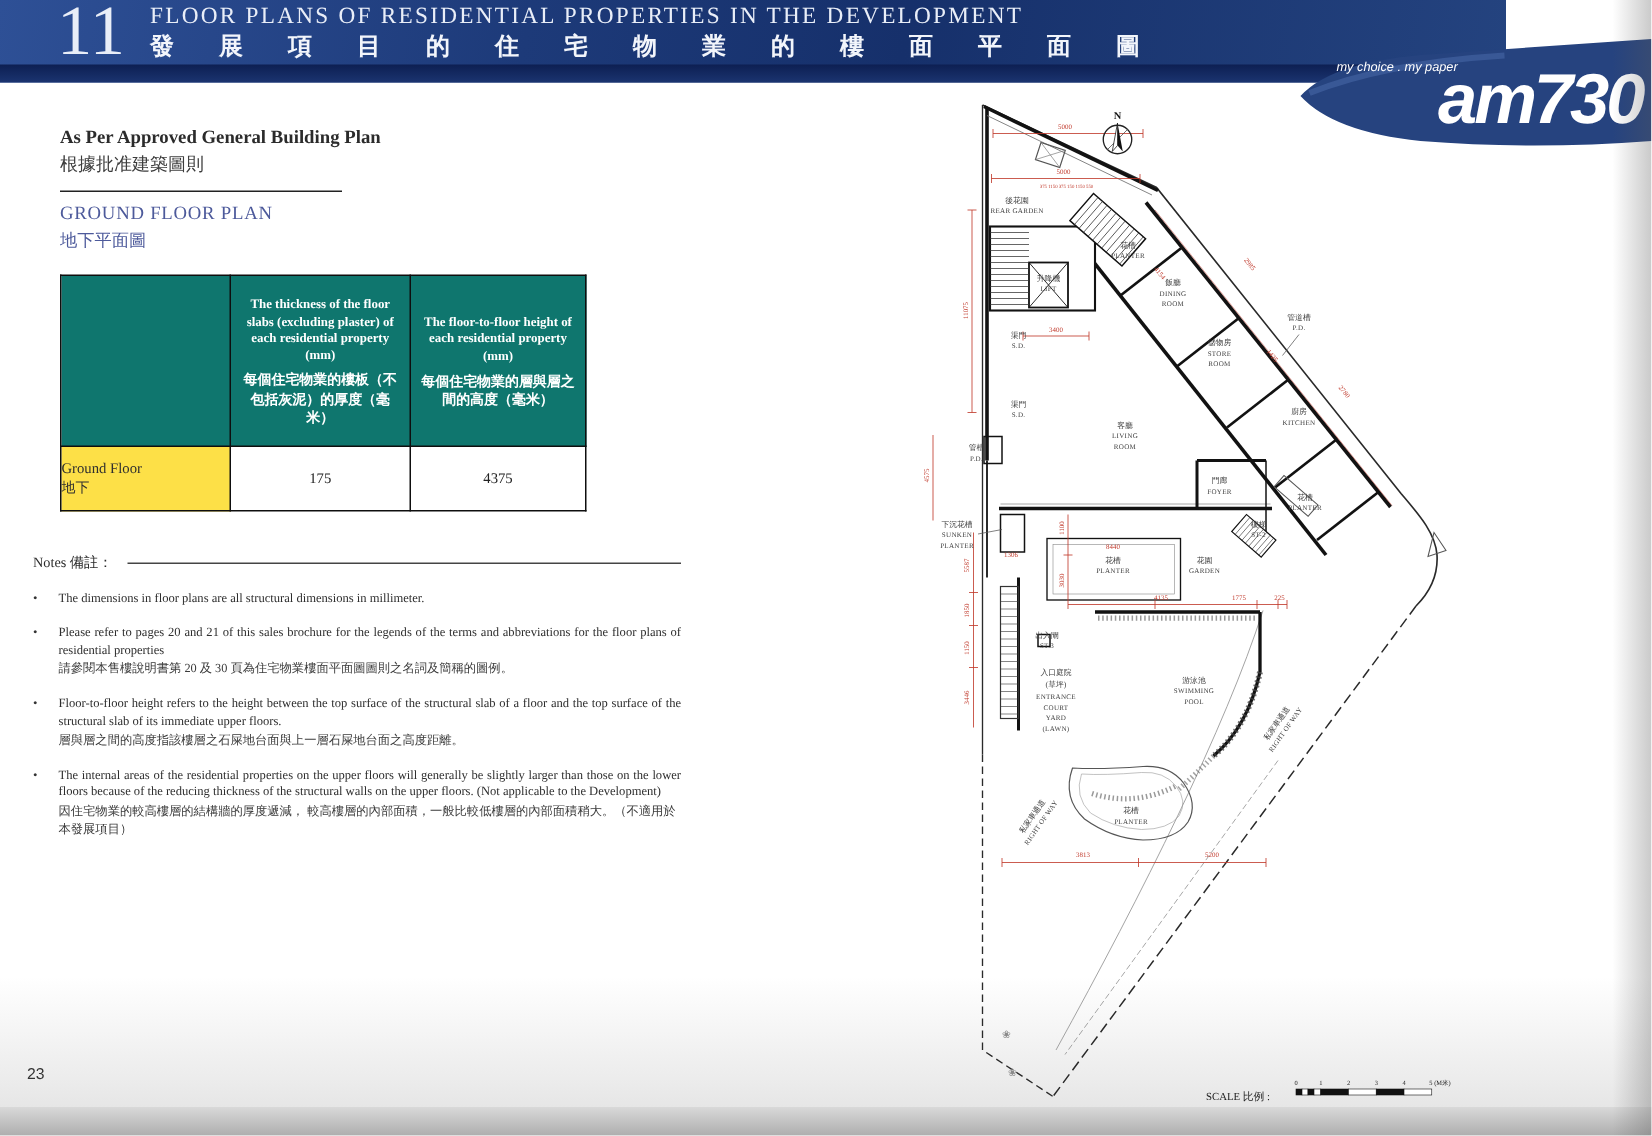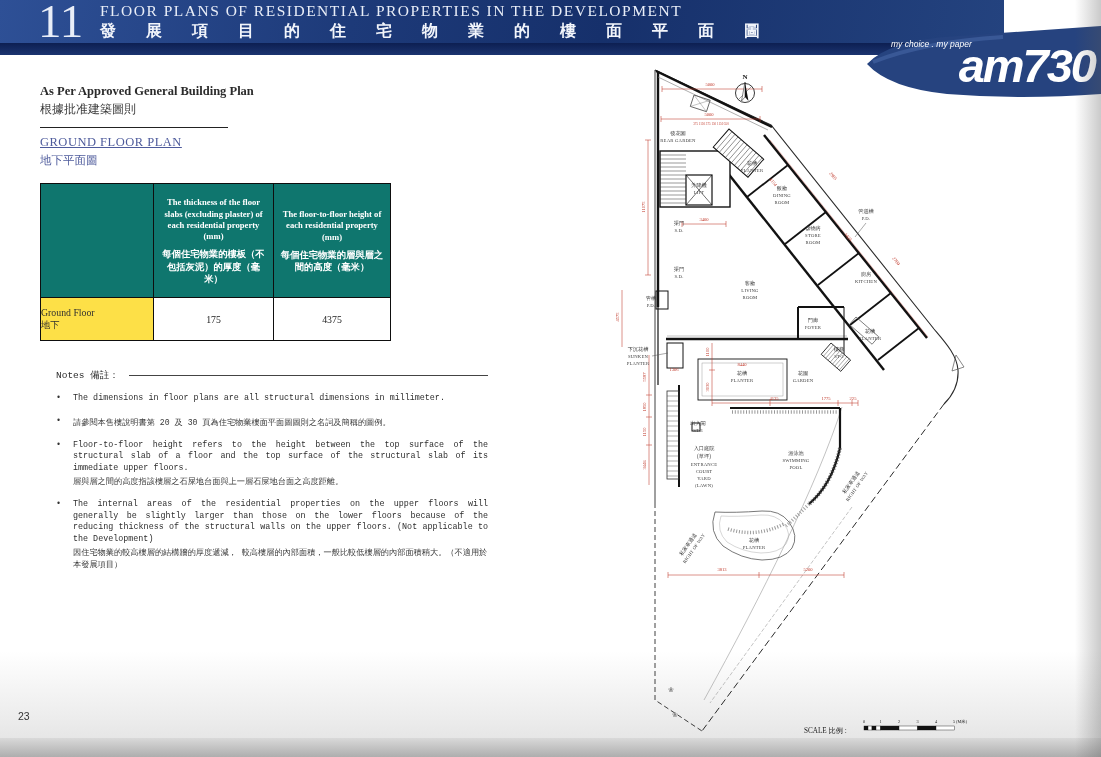--- a/index.html
+++ b/index.html
@@ -23,35 +23,35 @@
   .tagline{position:absolute;left:30px;top:15px;color:#fff;font-size:8.5px;font-style:italic;
     font-family:"Liberation Sans",sans-serif;z-index:4;text-align:right;}
   .logoname{position:absolute;right:6px;top:18px;color:#fff;font-size:47px;font-weight:800;
     font-style:italic;letter-spacing:-2px;font-family:"Liberation Sans",sans-serif;z-index:4;line-height:1;}
   
   .approved{position:absolute;left:40px;top:84px;}
   .approved .en{font-size:12.5px;font-weight:bold;color:#2b2b2b;}
   .approved .zh{font-size:12px;color:#3c3c3c;margin-top:2px;}
   .rule1{position:absolute;left:40px;top:127px;width:188px;border-top:1.6px solid #222;}
   .plantitle{position:absolute;left:40px;top:135px;}
-  .plantitle .en{font-size:12.5px;color:#4d5a9b;letter-spacing:.5px;text-decoration:underline;}
+  .plantitle .en{font-size:12.5px;color:#4d5a9b;letter-spacing:.5px;}
   .plantitle .zh{font-size:11.5px;color:#4d5a9b;margin-top:3px;}
   
   table.spec{position:absolute;left:40px;top:183px;border-collapse:collapse;table-layout:fixed;}
   table.spec th,table.spec td{border:1.7px solid #0e0e0e;padding:0;}
   table.spec th{background:#0f766e;color:#fff;vertical-align:middle;height:113px;}
   .c1{width:112px;} .c2{width:119px;} .c3{width:116px;}
   .h-en{font-size:8.6px;font-weight:bold;text-align:center;padding:4px 7px 0 7px;line-height:1.3;}
   .h-zh{font-size:9.3px;font-weight:bold;text-align:center;padding:6px 6px 2px 6px;line-height:1.35;}
   td.rowlabel{background:#fde047;height:42px;vertical-align:middle;padding-left:9px;}
   td.rowlabel .en{font-size:9.8px;color:#2f2f2f;}
   td.rowlabel .zh{font-size:9.3px;color:#2f2f2f;margin-top:1px;}
   td.val{background:#fff;text-align:center;vertical-align:middle;font-size:9.8px;color:#222;}
   
-  .notes{position:absolute;left:56px;top:369px;width:432px;font-family:Liberation Mono, monospace;}
+  .notes{position:absolute;left:22px;top:369px;width:432px;}
   .notes-head{display:flex;align-items:center;}
   .notes-head .lbl{font-size:9.5px;color:#2b2b2b;white-space:nowrap;}
   .notes-head .line{flex:1;border-top:1.1px solid #444;margin-left:10px;}
   .note-item{display:flex;margin-top:11px;}
   .note-item .marker{width:17px;font-size:8.5px;color:#333;flex:none;}
   .note-item .body{flex:1;}
   .note-item .en{font-size:8.4px;color:#2e2e2e;line-height:1.4;text-align:justify;}
   .note-item .zh{font-size:8.2px;color:#3a3a3a;line-height:1.45;margin-top:1px;}
   .pagenum{position:absolute;left:18px;top:710px;font-size:10.5px;color:#333;
     font-family:"Liberation Sans",sans-serif;}
@@ -133,20 +133,21 @@
   </div>
   <div class="note-item">
     <span class="marker">•</span>
     <span class="body">
         <span class="en" style="display:block">The dimensions in floor plans are all structural dimensions in millimeter.</span>
       </span>
   </div>
   <div class="note-item">
     <span class="marker">•</span>
     <span class="body">
+        <span class="en" style="display:block">Please refer to pages 20 and 21 of this sales brochure for the legends of the terms and abbreviations for the floor plans of residential properties</span>
     <span class="zh" style="display:block">請參閱本售樓說明書第 20 及 30 頁為住宅物業樓面平面圖圖則之名詞及簡稱的圖例。</span>
       </span>
   </div>
   <div class="note-item">
     <span class="marker">•</span>
     <span class="body">
         <span class="en" style="display:block">Floor-to-floor height refers to the height between the top surface of the structural slab of a floor and the top surface of the structural slab of its immediate upper floors.</span>
     <span class="zh" style="display:block">層與層之間的高度指該樓層之石屎地台面與上一層石屎地台面之高度距離。</span>
       </span>
   </div>

